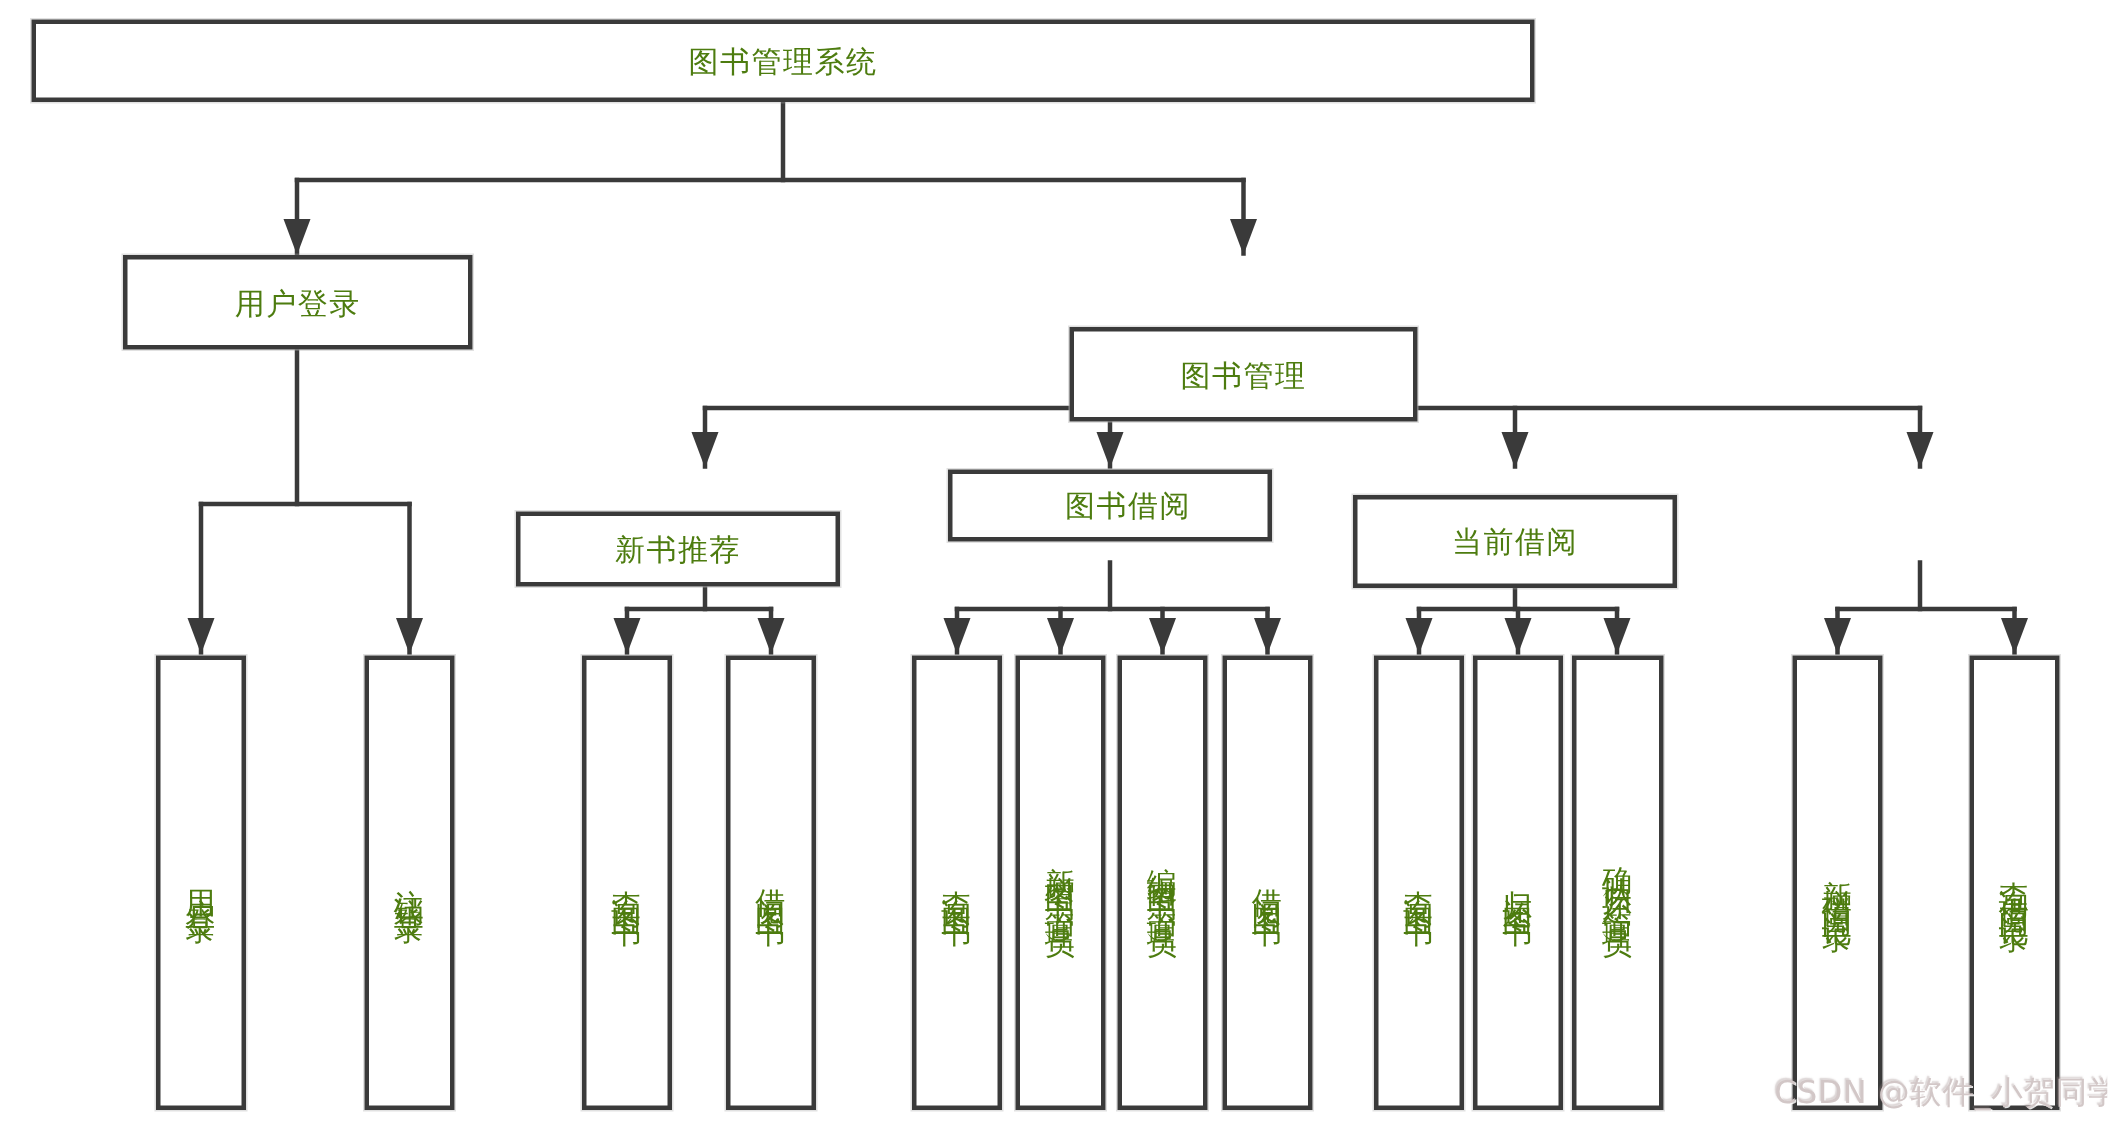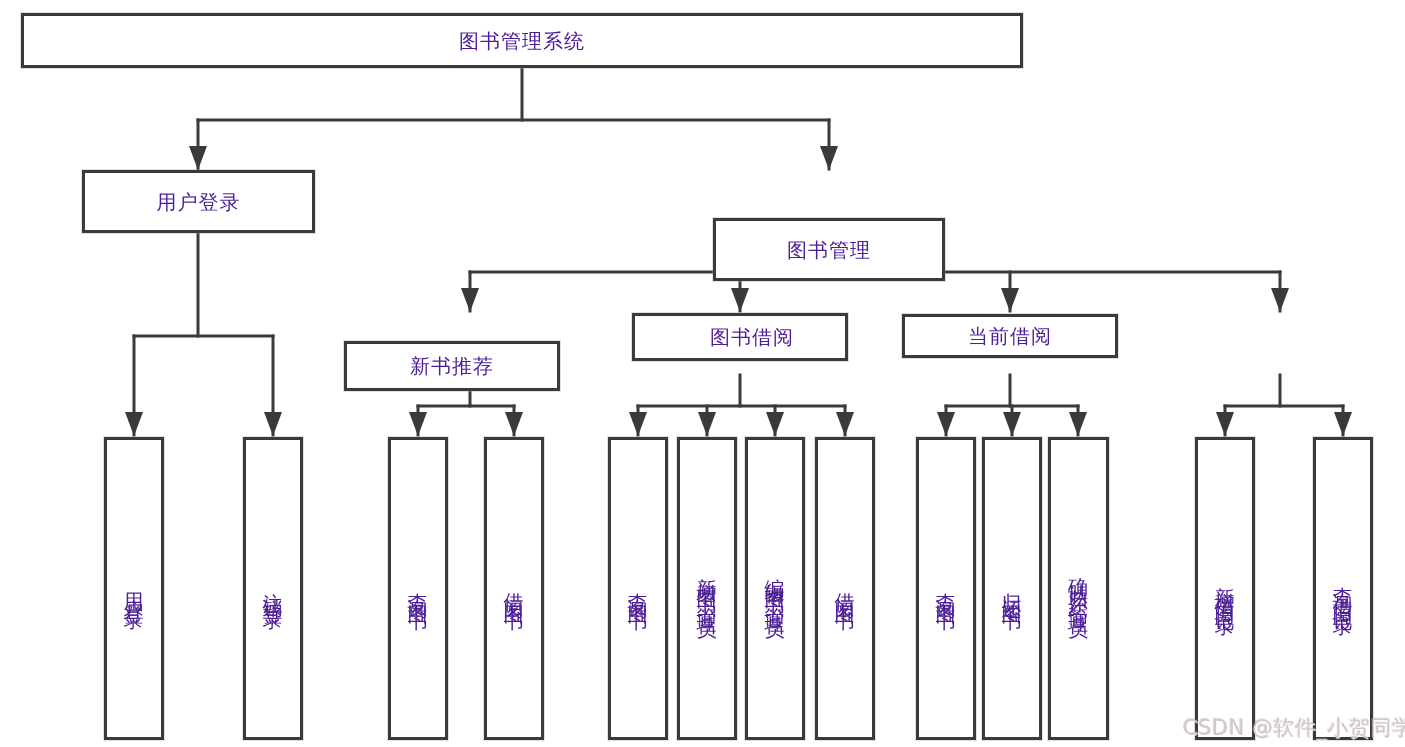--- a/index.html
+++ b/index.html
@@ -14,21 +14,21 @@
   .wires {
     position: absolute;
     left: 0; top: 0;
     width: 1405px; height: 747px;
   }
   .node {
     position: absolute;
     box-sizing: border-box;
     border: 3px solid #3a3a3a;
     background: #ffffff;
-    color: #4c1d95;
+    color: #4d7c0f;
     display: flex;
     align-items: center;
     justify-content: center;
     font-size: 20px;
     letter-spacing: 1px;
     box-shadow: 0 0 0 1px rgba(170,170,170,0.35);
     line-height: 1;
   }
   .vnode {
     writing-mode: vertical-rl;
@@ -102,21 +102,21 @@
     </g>
   </svg>
 
   <div class="node" style="left:21px; top:13px; width:1002px; height:55px;">图书管理系统</div>
 
   <div class="node" style="left:82px; top:170px; width:233px; height:63px;">用户登录</div>
   <div class="node" style="left:713px; top:170px; width:232px; height:63px;margin-top:48px;">图书管理</div>
 
   <div class="node" style="left:344px; top:313px; width:216px; height:50px;margin-top:28px;">新书推荐</div>
   <div class="node" style="left:632px; top:313px; width:216px; height:48px;padding-left:24px;">图书借阅</div>
-  <div class="node" style="left:902px; top:314px; width:216px; height:44px;">当前借阅</div>
+  <div class="node" style="left:902px; top:330px; width:216px; height:62px;">当前借阅</div>
 
   <div class="node vnode" style="left:104px; top:437px; width:60px; height:303px;">用户登录</div>
   <div class="node vnode" style="left:243px; top:437px; width:60px; height:303px;">注销登录</div>
 
   <div class="node vnode" style="left:388px; top:437px; width:60px; height:303px;">查询图书</div>
   <div class="node vnode" style="left:484px; top:437px; width:60px; height:303px;">借阅图书</div>
 
   <div class="node vnode" style="left:608px; top:437px; width:60px; height:303px;">查询图书</div>
   <div class="node vnode" style="left:677px; top:437px; width:60px; height:303px;">新增图书（管理员）</div>
   <div class="node vnode" style="left:745px; top:437px; width:60px; height:303px;">编辑图书（管理员）</div>

